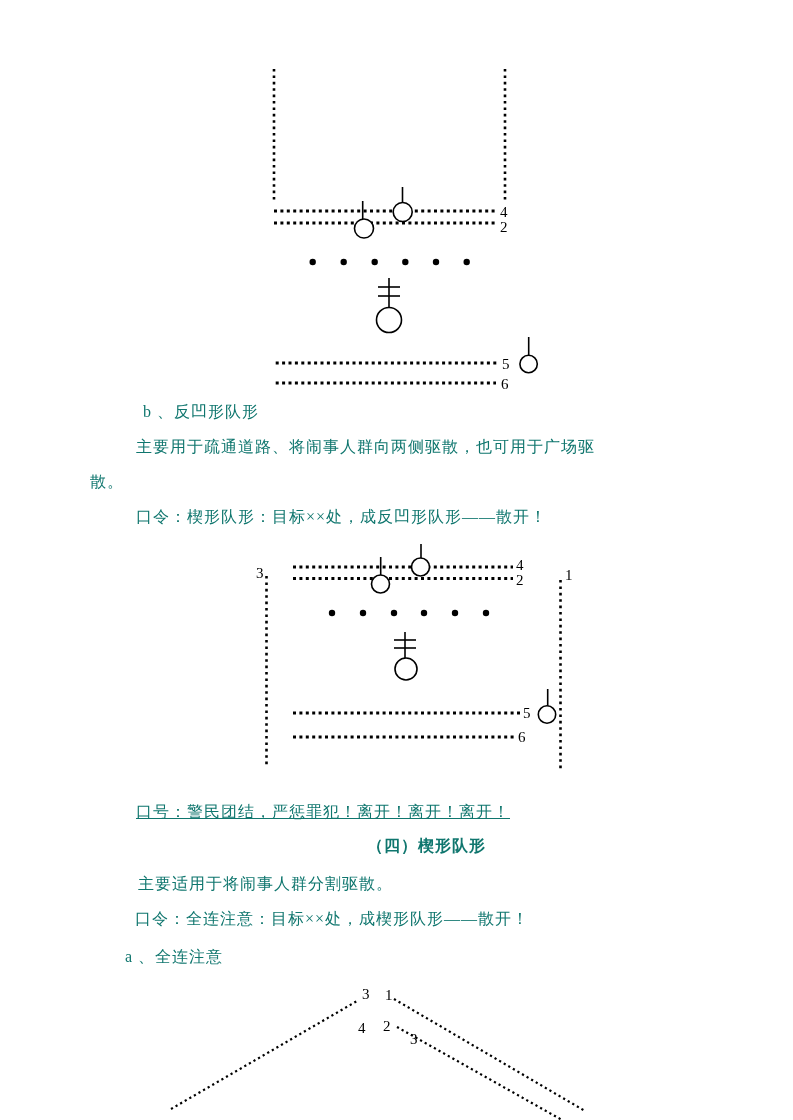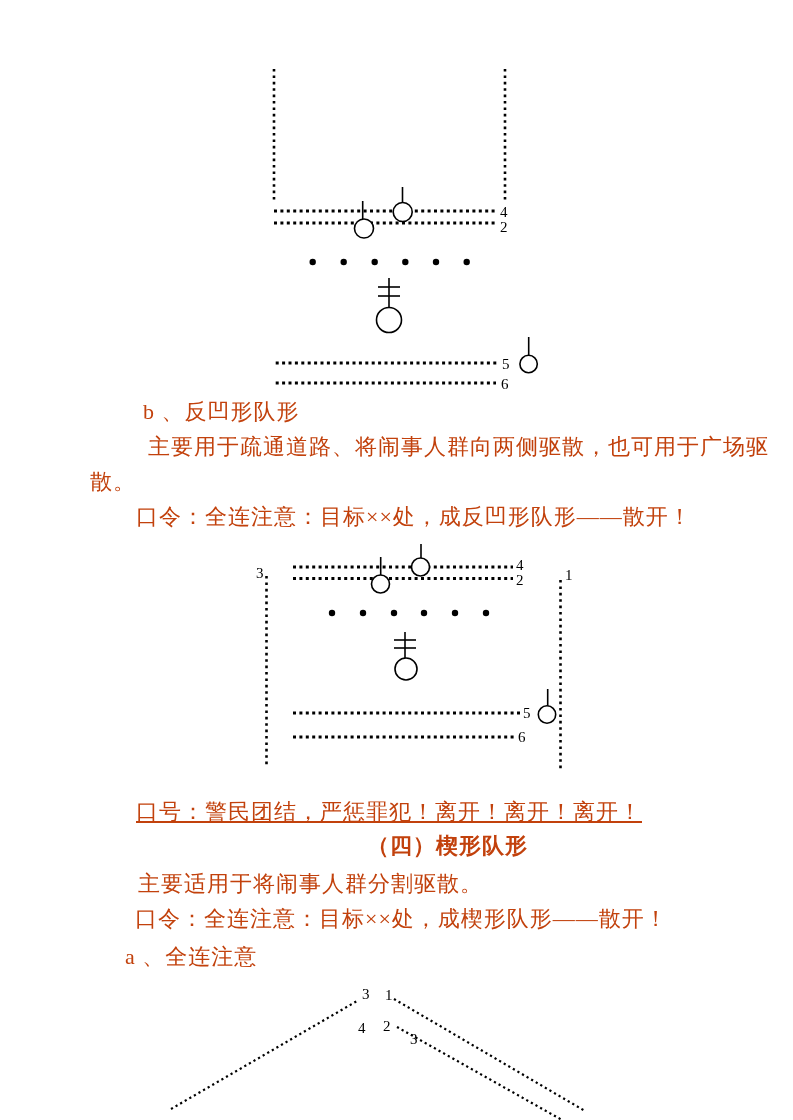--- a/index.html
+++ b/index.html
@@ -8,25 +8,25 @@
     width: 793px;
     height: 1120px;
     margin: 0 auto;
     background: #ffffff;
     font-family: "Liberation Serif", "DejaVu Serif", serif;
     color: #000;
     overflow: hidden;
   }
   .tline {
     position: absolute;
-    font-size: 22px;
+    font-size: 16px;
     line-height: 26px;
     letter-spacing: 1px;
     white-space: nowrap;
-    color: #c2410c;
+    color: #0f766e;
   }
   .tline.bold { font-weight: bold; text-align: right; }
   svg.diag { position: absolute; overflow: visible; }
   .dotH { stroke: #000; stroke-width: 3;   stroke-dasharray: 3 3.4; fill: none; }
   .dotV { stroke: #000; stroke-width: 2.6; stroke-dasharray: 2.6 3.8; fill: none; }
   .dotD { stroke: #000; stroke-width: 2.2; stroke-dasharray: 2.2 3.1; fill: none; }
   .person { fill: #ffffff; stroke: #000; stroke-width: 1.6; }
   .stick  { stroke: #000; stroke-width: 1.6; fill: none; }
   .crowd-dot { fill: #000; }
   .lbl { font-family: "Liberation Serif", "DejaVu Serif", serif; font-size: 15px; fill: #000; }
@@ -65,23 +65,23 @@
     <line class="dotH" x1="20.7" y1="303" x2="244.3" y2="303"></line>
     <text class="lbl" x="247" y="309">5</text>
     <line class="stick" x1="273.7" y1="277" x2="273.7" y2="295"></line>
     <circle class="person" cx="273.6" cy="304" r="8.7"></circle>
 
     <line class="dotH" x1="20.7" y1="323" x2="241" y2="323"></line>
     <text class="lbl" x="246" y="329">6</text>
   </svg>
 
   <div class="tline" style="left:143px; top:399px;">b 、反凹形队形</div>
-  <div class="tline" style="left:148px; top:434px;">主要用于疏通道路、将闹事人群向两侧驱散，也可用于广场驱</div>
+  <div class="tline" style="left:136px; top:434px;">主要用于疏通道路、将闹事人群向两侧驱散，也可用于广场驱</div>
   <div class="tline" style="left:90px;  top:469px;">散。</div>
-  <div class="tline" style="left:136px; top:504px;">口令：全连注意：目标××处，成反凹形队形——散开！</div>
+  <div class="tline" style="left:136px; top:504px;">口令：楔形队形：目标××处，成反凹形队形——散开！</div>
 
   <svg class="diag" style="left:240px; top:540px;" width="340" height="245" viewBox="0 0 340 245">
     <text class="lbl" x="16" y="38">3</text>
     <line class="dotV" x1="26.5" y1="36" x2="26.5" y2="228"></line>
     <text class="lbl" x="325" y="40">1</text>
     <line class="dotV" x1="320.5" y1="40" x2="320.5" y2="229"></line>
 
     <line class="dotH" x1="53" y1="27" x2="273" y2="27"></line>
     <text class="lbl" x="276" y="30">4</text>
     <line class="dotH" x1="53" y1="38.6" x2="273" y2="38.6"></line>

